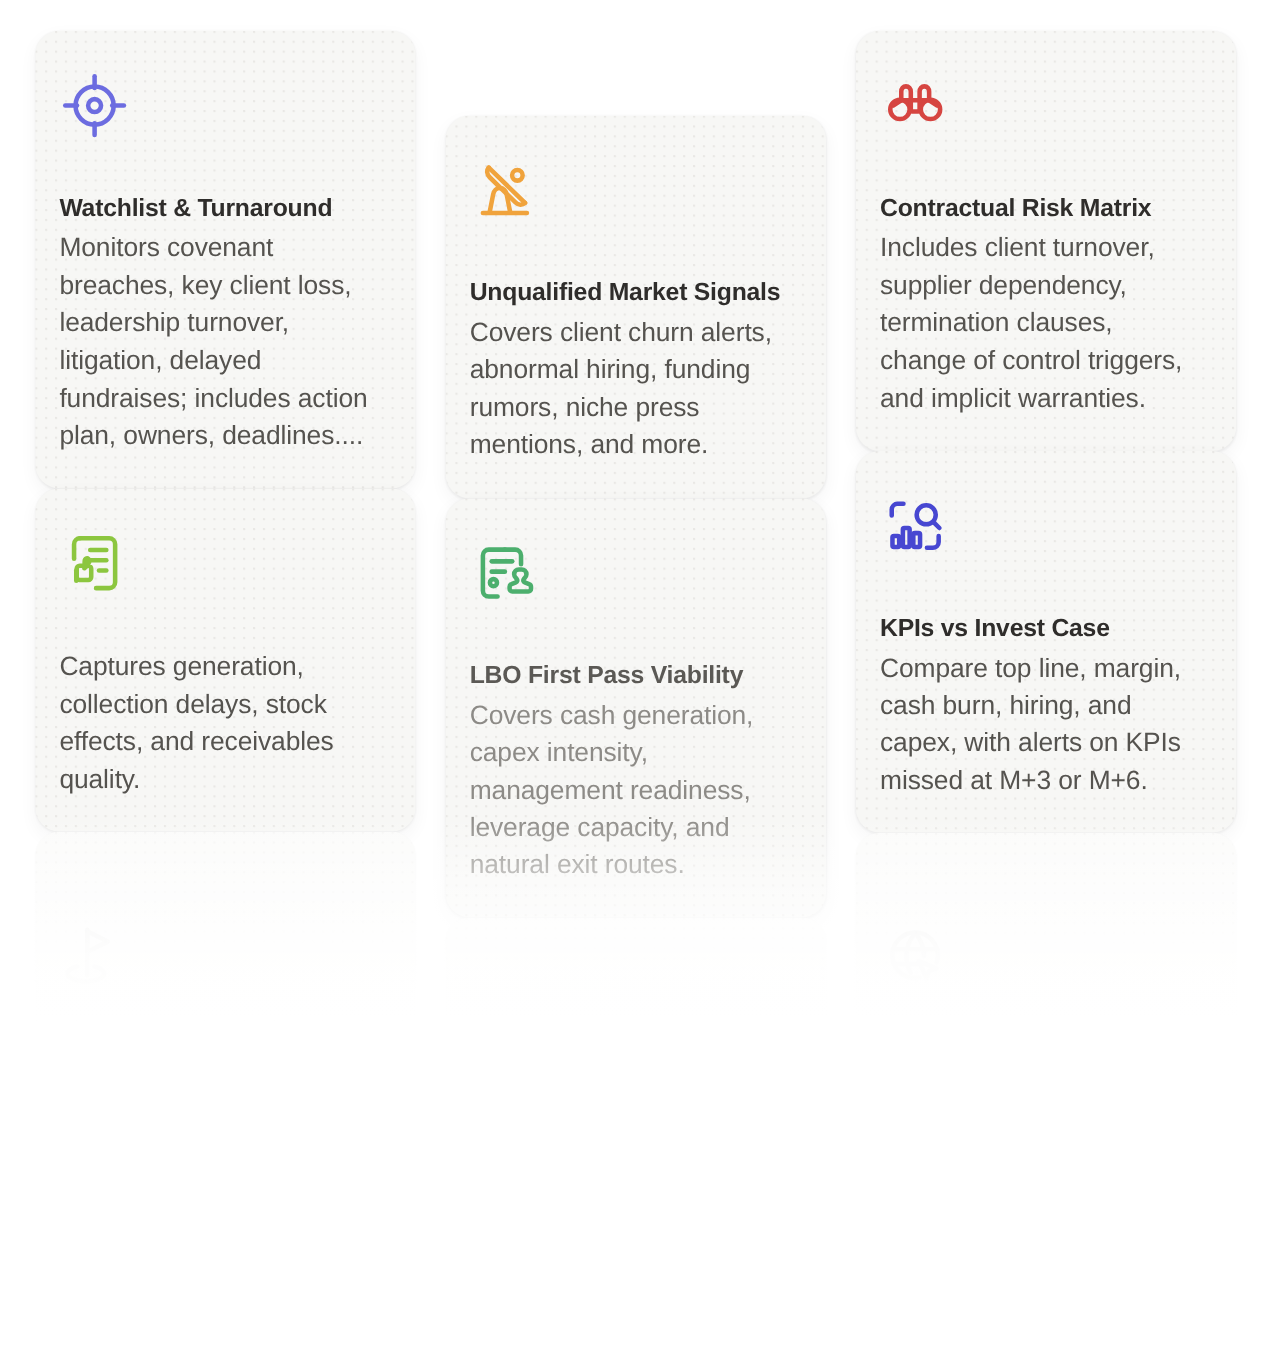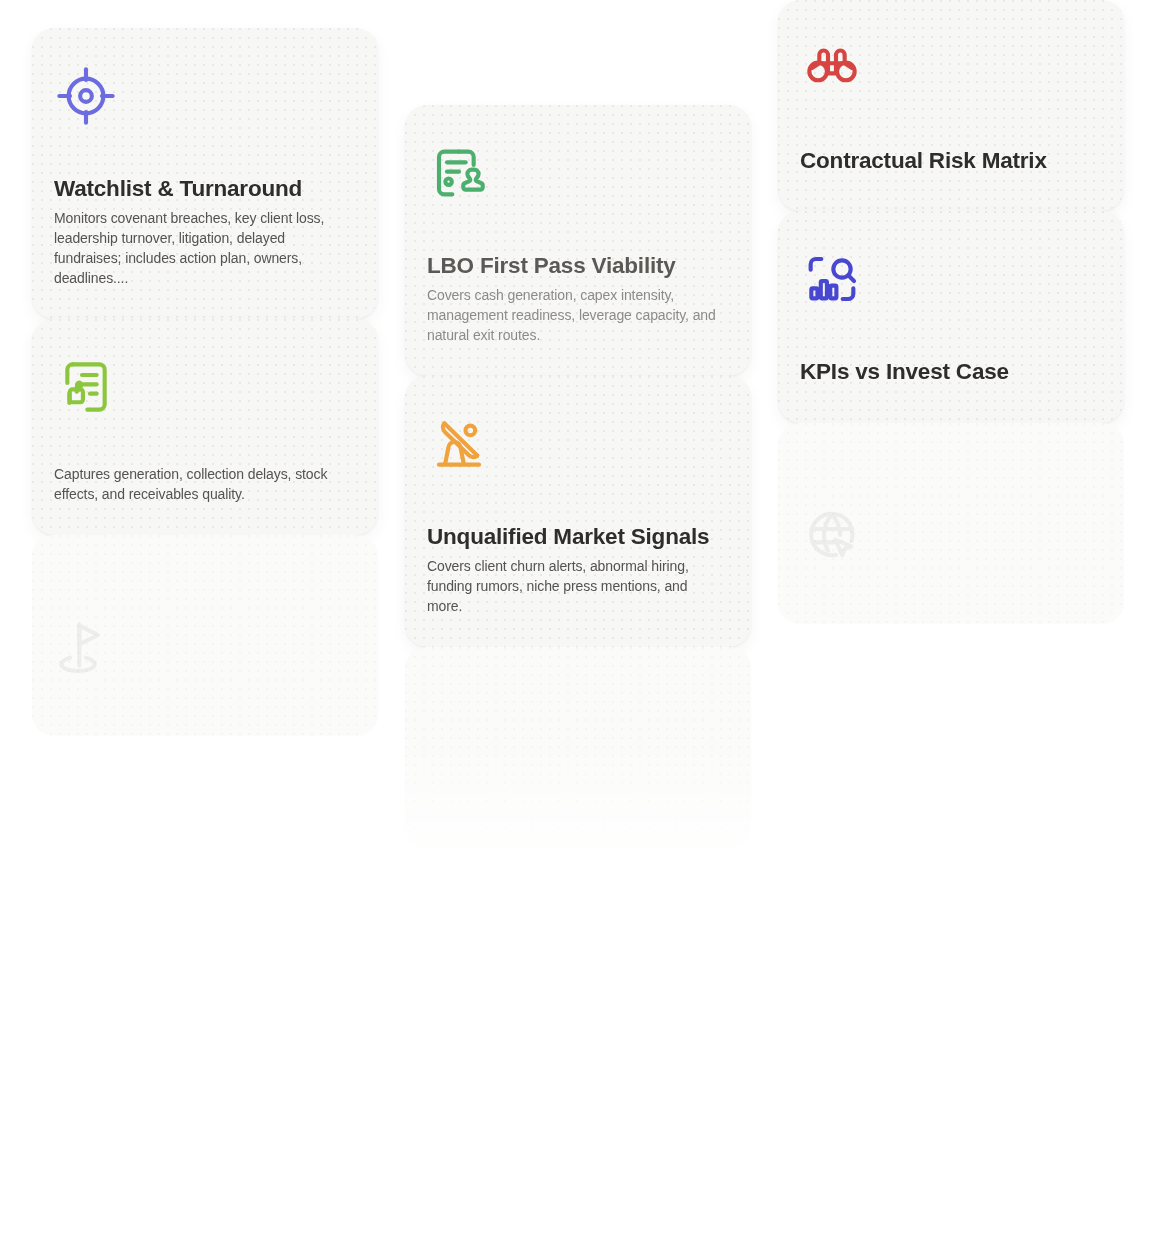--- a/index.html
+++ b/index.html
@@ -27,21 +27,21 @@
     top: 0;
     width: 1092px;
     display: flex;
     gap: 27px;
     align-items: flex-start;
   }
 
   .col { width: 346px; display: flex; flex-direction: column; }
   .col-1 { padding-top: 28px; }
   .col-2 { padding-top: 105px; }
-  .col-3 { }
+  .col-3 { padding-top: 28px; }
 
   
   .card {
     position: relative;
     width: 346px;
     border-radius: 22px;
     background-color: #f7f7f5;
     background-image:
       radial-gradient(circle at 1px 1px, rgba(140,130,120,0.13) 1px, transparent 1.4px);
     background-size: 9px 9px;
@@ -64,21 +64,21 @@
   .card-title {
     font-size: 22.5px;
     font-weight: bold;
     letter-spacing: -0.2px;
     color: #2f2d2b;
     line-height: 1.3;
     margin-bottom: 6px;
   }
 
   .card-desc {
-    font-size: 14px;
+    font-size: 24px;
     line-height: 1.42;
     color: #55534f;
     letter-spacing: -0.1px;
   }
 
   
   .card.dim .card-title { color: #5b5955; }
   .card.dim .card-desc  { color: #8d8b87; }
 
   
@@ -175,51 +175,51 @@
           </span>
           <div class="card-title"></div>
           <div class="card-desc"></div>
         </div>
       </div>
 
     </div>
 
     <div class="col col-2">
 
+      <div class="card">
+        <div class="card-inner">
+          <span class="icon-wrap">
+            <svg viewBox="0 0 48 48" fill="none" stroke="#f0a33c" stroke-width="3.1" stroke-linecap="round" stroke-linejoin="round">
+              <path d="M13 8.5c-1.6 1.8-1.4 4.7.6 6.6l17.6 17.2c1.9 1.9 4.8 2 6.5.3"></path>
+              <path d="M13 8.5 37.7 32.6"></path>
+              <circle cx="32.5" cy="13.8" r="3.6"></circle>
+              <path d="M20.6 22.5c-2.4 0-4.1 1.9-4.6 4.3L13.6 39"></path>
+              <path d="M20.6 22.5c2.4 0 4.1 1.9 4.6 4.3L27.6 39"></path>
+              <line x1="9" y1="39.5" x2="39" y2="39.5"></line>
+            </svg>
+          </span>
+          <div class="card-title">Unqualified Market Signals</div>
+          <div class="card-desc">Covers client churn alerts, abnormal hiring, funding rumors, niche press mentions, and more.</div>
+        </div>
+      </div>
+
       <div class="card dim">
         <div class="card-inner">
           <span class="icon-wrap">
             <svg viewBox="0 0 48 48" fill="none" stroke="#4caf6d" stroke-width="3.1" stroke-linecap="round" stroke-linejoin="round">
               <path d="M24 8H13a4 4 0 0 0-4 4v24a4 4 0 0 0 4 4h6"></path>
               <path d="M24 8h7a4 4 0 0 1 4 4v6"></path>
               <line x1="15" y1="16" x2="29" y2="16"></line>
               <line x1="15" y1="23" x2="24" y2="23"></line>
               <circle cx="16.2" cy="30.5" r="2.4"></circle>
               <path d="M33.5 21.5a3.2 3.2 0 0 0-3.2 3.2c0 1.6 1.1 2.5 1.8 3.4.6.8.4 1.8-.6 2.2l-3 1.2a2 2 0 0 0-1.3 1.9v1.3a1.8 1.8 0 0 0 1.8 1.8h11a1.8 1.8 0 0 0 1.8-1.8v-1.3a2 2 0 0 0-1.3-1.9l-3-1.2c-1-.4-1.2-1.4-.6-2.2.7-.9 1.8-1.8 1.8-3.4a3.2 3.2 0 0 0-3.2-3.2z"></path>
             </svg>
           </span>
           <div class="card-title">LBO First Pass Viability</div>
           <div class="card-desc">Covers cash generation, capex intensity, management readiness, leverage capacity, and natural exit routes.</div>
-        </div>
-      </div>
-
-      <div class="card">
-        <div class="card-inner">
-          <span class="icon-wrap">
-            <svg viewBox="0 0 48 48" fill="none" stroke="#f0a33c" stroke-width="3.1" stroke-linecap="round" stroke-linejoin="round">
-              <path d="M13 8.5c-1.6 1.8-1.4 4.7.6 6.6l17.6 17.2c1.9 1.9 4.8 2 6.5.3"></path>
-              <path d="M13 8.5 37.7 32.6"></path>
-              <circle cx="32.5" cy="13.8" r="3.6"></circle>
-              <path d="M20.6 22.5c-2.4 0-4.1 1.9-4.6 4.3L13.6 39"></path>
-              <path d="M20.6 22.5c2.4 0 4.1 1.9 4.6 4.3L27.6 39"></path>
-              <line x1="9" y1="39.5" x2="39" y2="39.5"></line>
-            </svg>
-          </span>
-          <div class="card-title">Unqualified Market Signals</div>
-          <div class="card-desc">Covers client churn alerts, abnormal hiring, funding rumors, niche press mentions, and more.</div>
         </div>
       </div>
 
       <div class="card ghost ghost-blank">
         <div class="card-inner">
           <span class="icon-wrap">
             <svg viewBox="0 0 48 48" fill="none" stroke="#bdbdbb" stroke-width="3.1" stroke-linecap="round" stroke-linejoin="round">
               <rect x="9" y="9" width="30" height="30" rx="5"></rect>
             </svg>
           </span>
@@ -239,37 +239,39 @@
               <path d="M14.5 14.5c0-2.2 1.3-3.6 3.2-3.6s3.3 1.4 3.3 3.6v5.9h-6.5z"></path>
               <path d="M27 14.5c0-2.2 1.4-3.6 3.3-3.6s3.2 1.4 3.2 3.6v5.9H27z"></path>
               <circle cx="13.6" cy="26.6" r="6.6"></circle>
               <circle cx="34.4" cy="26.6" r="6.6"></circle>
               <rect x="21" y="20.4" width="6" height="7.6" rx="1"></rect>
               <path d="M14.5 20.4 9 24"></path>
               <path d="M33.5 20.4 39 24"></path>
             </svg>
           </span>
           <div class="card-title">Contractual Risk Matrix</div>
+          <div class="card-desc">Includes client turnover, supplier dependency, termination clauses, change of control triggers, and implicit warranties.</div>
         </div>
       </div>
 
       <div class="card">
         <div class="card-inner">
           <span class="icon-wrap">
             <svg viewBox="0 0 48 48" fill="none" stroke="#4747d1" stroke-width="3.1" stroke-linecap="round" stroke-linejoin="round">
               <path d="M8 17v-4a4 4 0 0 1 4-4h4"></path>
               <path d="M40 31v4a4 4 0 0 1-4 4h-4"></path>
               <circle cx="31.5" cy="16.5" r="6.5"></circle>
               <line x1="36.3" y1="21.3" x2="40.5" y2="25.5"></line>
               <rect x="8.5" y="31" width="4.6" height="7.5" rx="1"></rect>
               <rect x="15.6" y="25.5" width="4.6" height="13" rx="1"></rect>
               <rect x="22.7" y="29" width="4.6" height="9.5" rx="1"></rect>
             </svg>
           </span>
           <div class="card-title">KPIs vs Invest Case</div>
+          <div class="card-desc">Compare top line, margin, cash burn, hiring, and capex, with alerts on KPIs missed at M+3 or M+6.</div>
         </div>
       </div>
 
       <div class="card ghost">
         <div class="card-inner">
           <span class="icon-wrap">
             <svg viewBox="0 0 48 48" fill="none" stroke="#7a7a78" stroke-width="3.1" stroke-linecap="round" stroke-linejoin="round">
               <path d="M38.6 28.5A15.5 15.5 0 1 0 27 38.8"></path>
               <path d="M8.7 19.5h30.6"></path>
               <path d="M9.5 29.5h16"></path>

